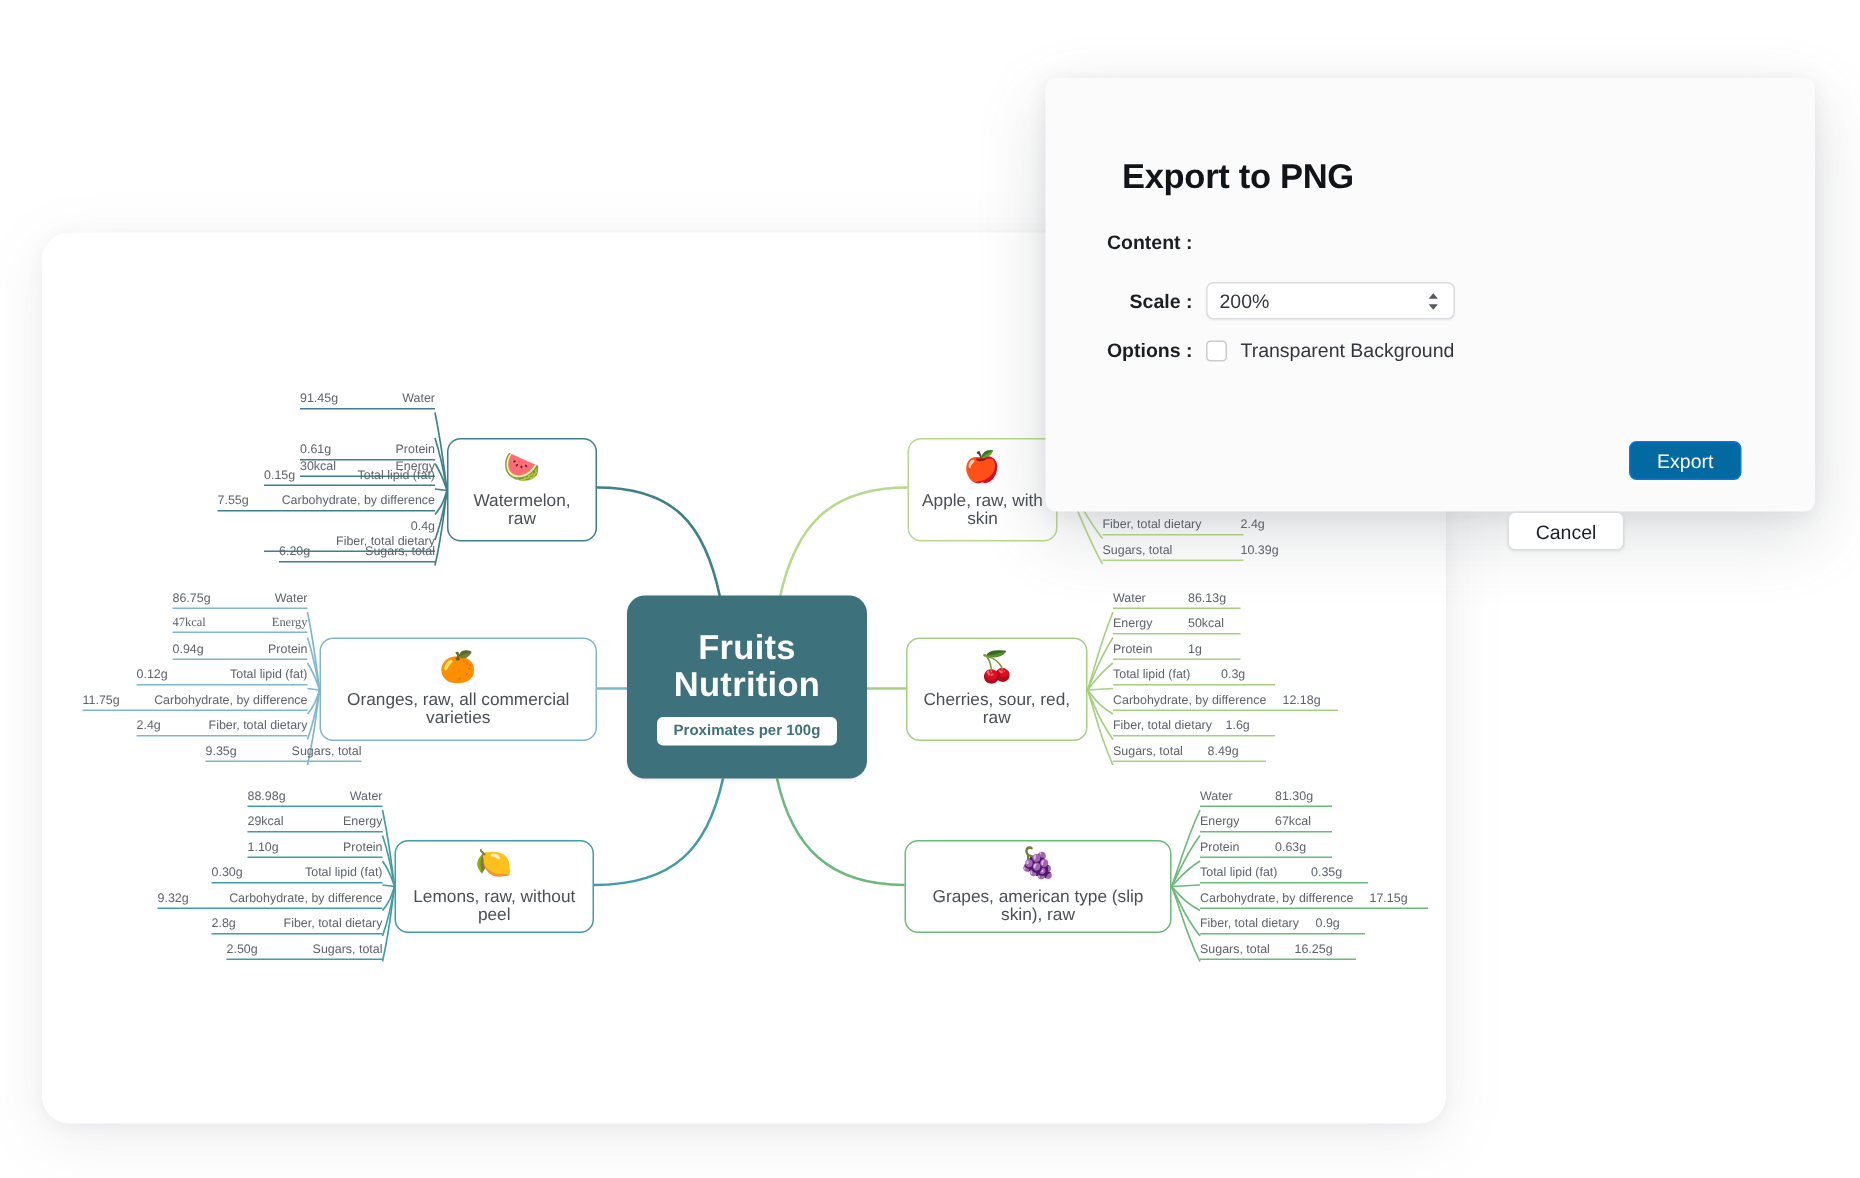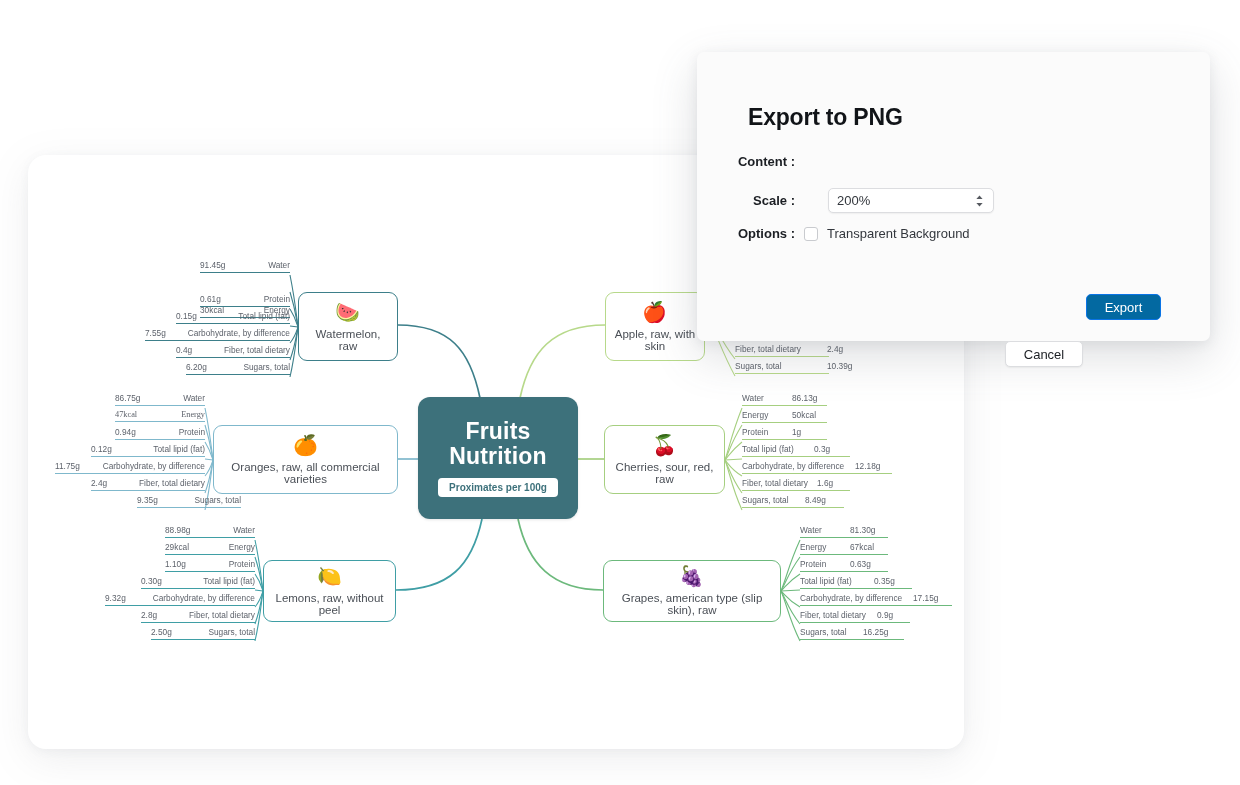--- a/index.html
+++ b/index.html
@@ -258,21 +258,21 @@
       <span class="t">Protein</span>
     </div>
   <div class="leaf left" style="left:176px; top:311px; width:114px; border-color:#3d7f8a;">
     <span class="v">0.15g</span>
       <span class="t">Total lipid (fat)</span>
     </div>
   <div class="leaf left" style="left:145px; top:328px; width:145px; border-color:#3d7f8a;">
     <span class="v">7.55g</span>
       <span class="t">Carbohydrate, by difference</span>
     </div>
-  <div class="leaf left" style="left:176px; top:345px; width:114px; border-color:#3d7f8a;">
+  <div class="leaf left" style="left:176px; top:345px; width:114px; border-color:#3d7f8a;flex-direction:column;">
     <span class="v">0.4g</span>
       <span class="t">Fiber, total dietary</span>
     </div>
   <div class="leaf left" style="left:186px; top:362px; width:104px; border-color:#3d7f8a;">
     <span class="v">6.20g</span>
       <span class="t">Sugars, total</span>
     </div>
 
   <div class="leaf left" style="left:115px; top:393px; width:90px; border-color:#7fb8cc;">
     <span class="v">86.75g</span>
@@ -399,21 +399,21 @@
       <span class="v">16.25g</span>
     </div>
 
   <div id="export-dialog">
     <div id="dlg-title">Export to PNG</div>
 
     <div class="frow" style="left:0px; top:102px;">
       <div class="flabel">Content :</div>
     </div>
 
-    <div class="frow" style="left:0px; top:136px;gap:24px;">
+    <div class="frow" style="left:0px; top:136px;">
       <div class="flabel">Scale :</div>
       <div class="fselect">
         <span>200%</span>
         <span class="caret">
           <svg width="9" height="13" viewBox="0 0 9 13">
               <path d="M4.5 1 L7.6 4.6 L1.4 4.6 Z" fill="#55595f"></path>
               <path d="M4.5 12 L1.4 8.4 L7.6 8.4 Z" fill="#55595f"></path>
             </svg>
         </span>
       </div>

